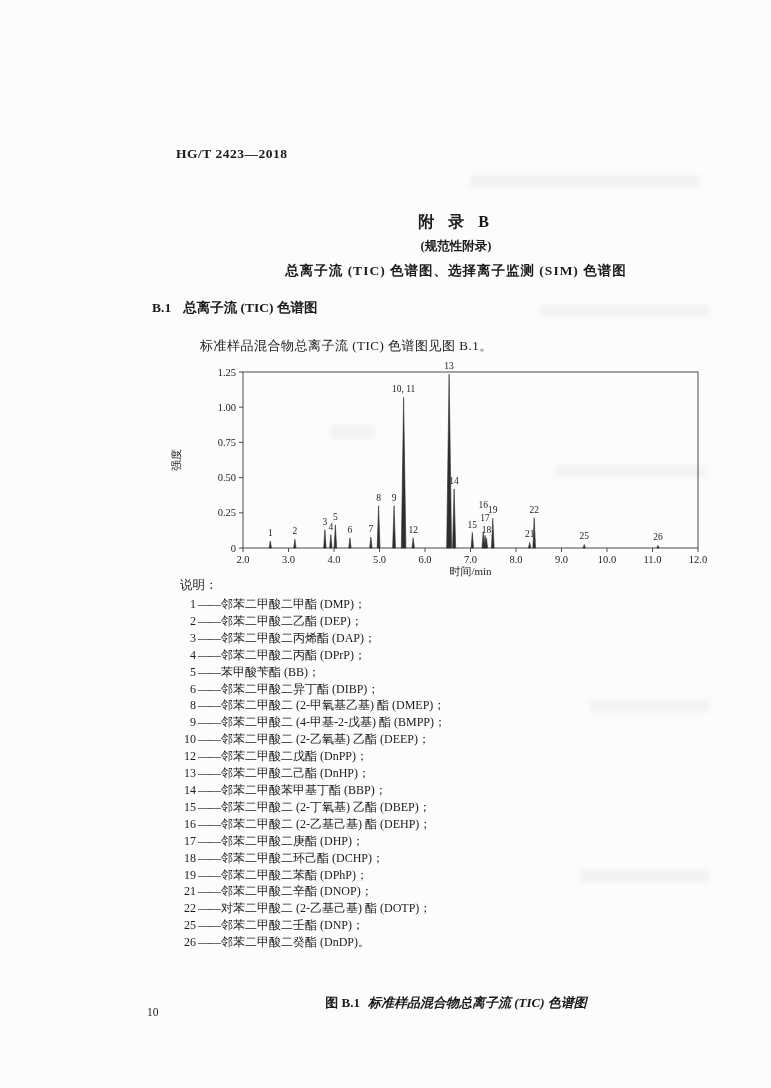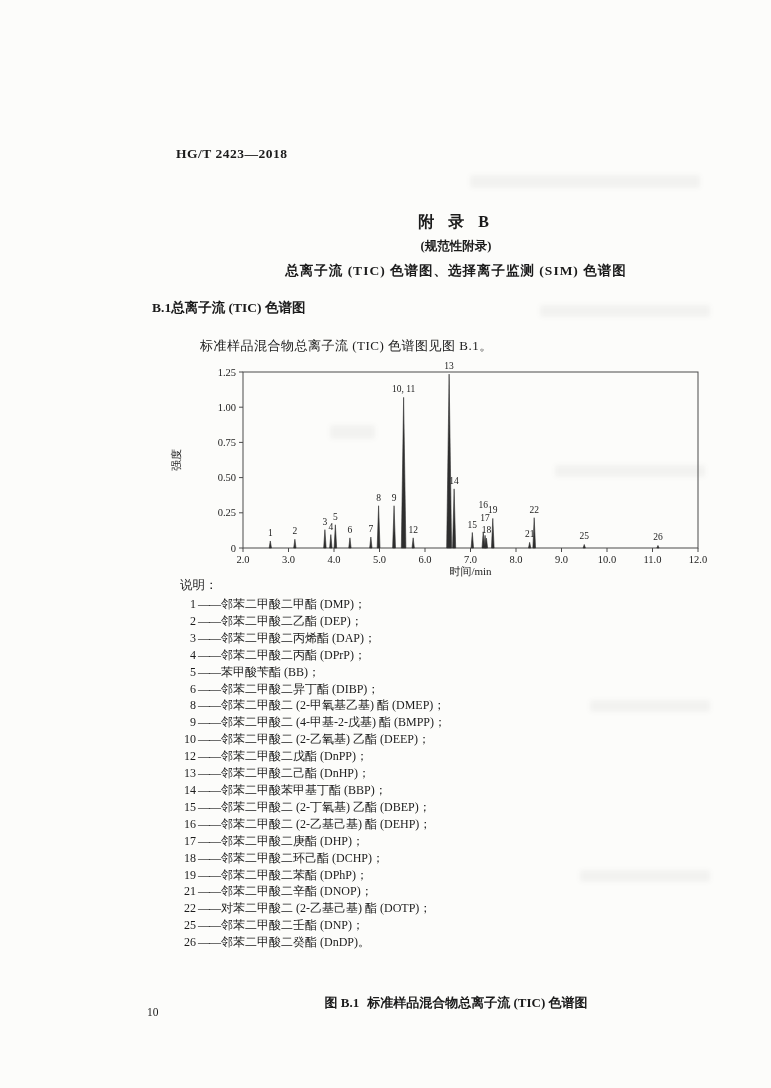--- a/index.html
+++ b/index.html
@@ -11,30 +11,30 @@
     font-family:"Liberation Serif","DejaVu Serif",serif;
     color:#1b1b1b;
   }
   .abs{position:absolute;}
   .header-code{left:176px;top:146px;font-size:13.5px;font-weight:bold;letter-spacing:0.5px;}
   .appendix-head{left:150px;top:212px;width:612px;text-align:center;}
   .appendix-title{font-size:16px;font-weight:bold;letter-spacing:5px;margin-bottom:5px;}
   .appendix-subtitle{font-size:12.5px;font-weight:bold;margin-bottom:7px;}
   .appendix-heading{font-size:13.5px;font-weight:bold;letter-spacing:1px;}
   .section-heading{left:152px;top:299px;font-size:13.5px;font-weight:bold;}
-  .section-heading .sec-title{}
+  .section-heading .sec-title{margin-left:12px;}
   .paragraph{left:200px;top:337px;font-size:13px;letter-spacing:0.5px;}
   #chart{left:160px;top:360px;}
   .legend-label{left:180px;top:577px;font-size:12.5px;}
   .legend-list{left:180px;top:596px;font-size:12px;}
   .legend-item{line-height:16.9px;white-space:nowrap;}
   .li-num{display:inline-block;width:16px;text-align:right;}
   .li-dash{letter-spacing:-1px;margin:0 1px 0 2px;}
   .figure-caption{left:150px;top:994px;width:612px;text-align:center;font-size:13px;font-weight:bold;}
-  .cap-text{margin-left:8px;}
+  .cap-text{margin-left:8px;font-style:italic;}
   .page-number{left:147px;top:1006px;font-size:11.5px;}
   
   .ghost{position:absolute;background:rgba(60,60,60,0.05);filter:blur(2px);border-radius:2px;}
   svg text{font-family:"Liberation Serif","DejaVu Serif",serif;fill:#222;}
 </style>
 </head>
 <body>
 
 <div class="page">
 

